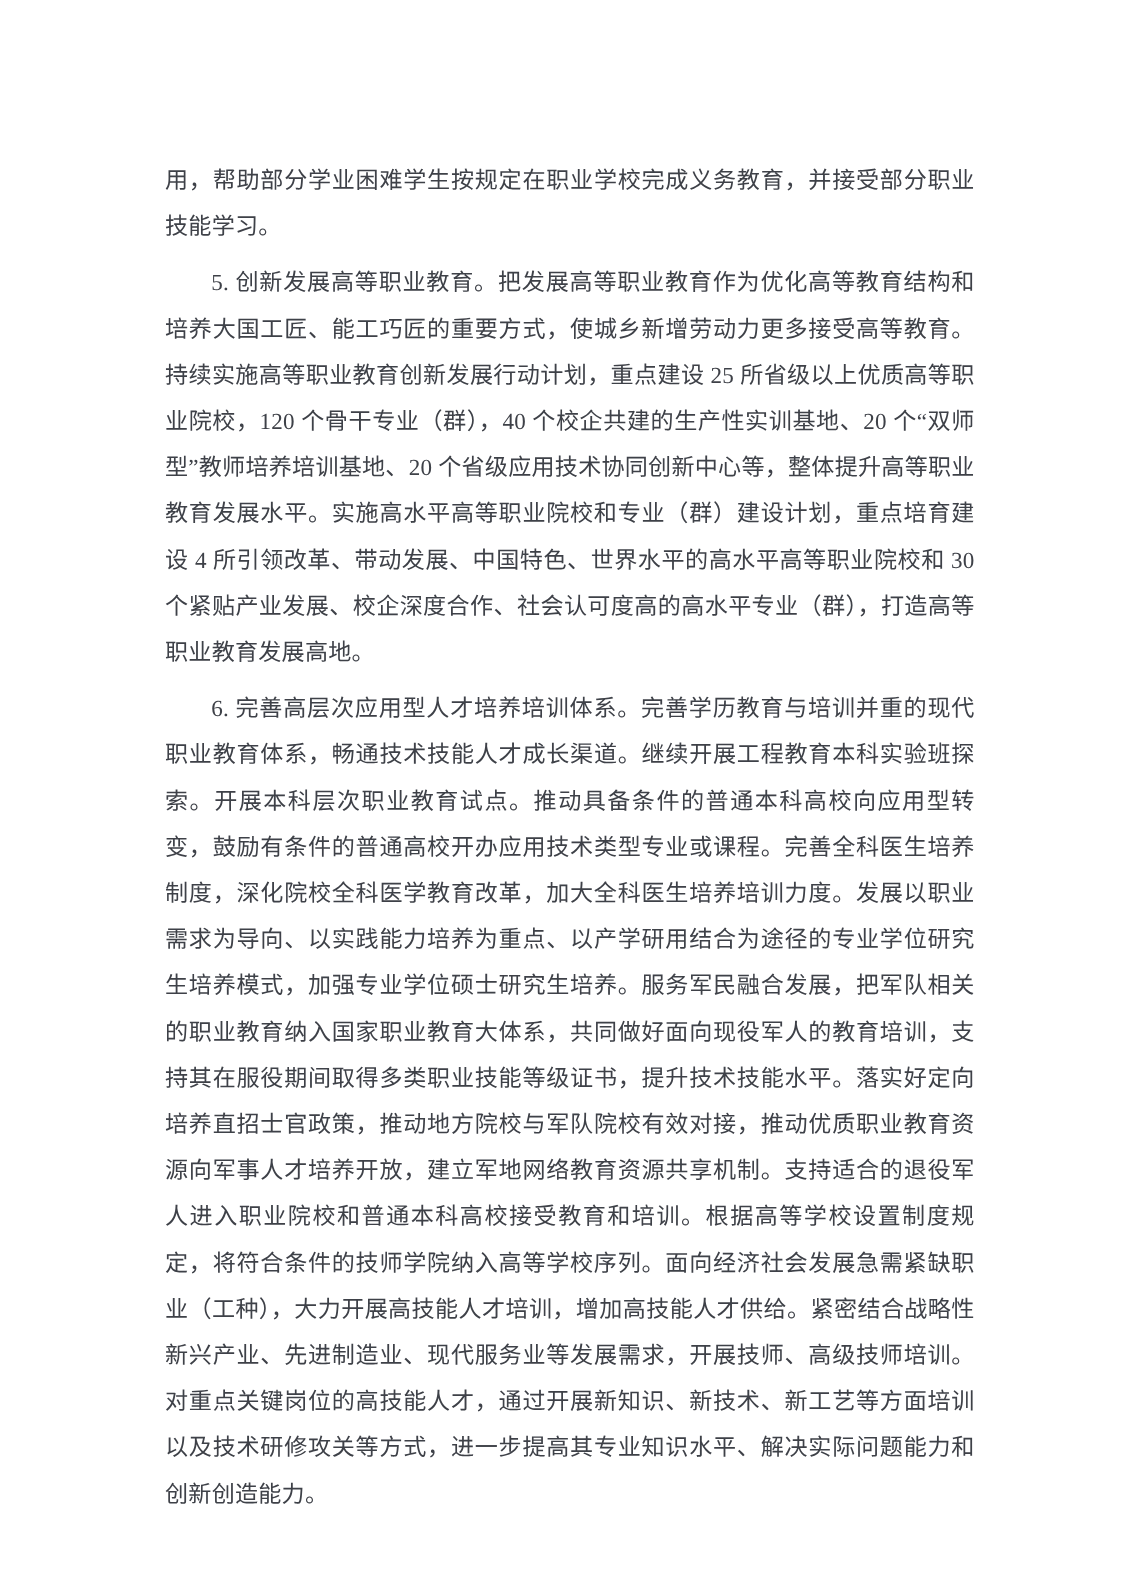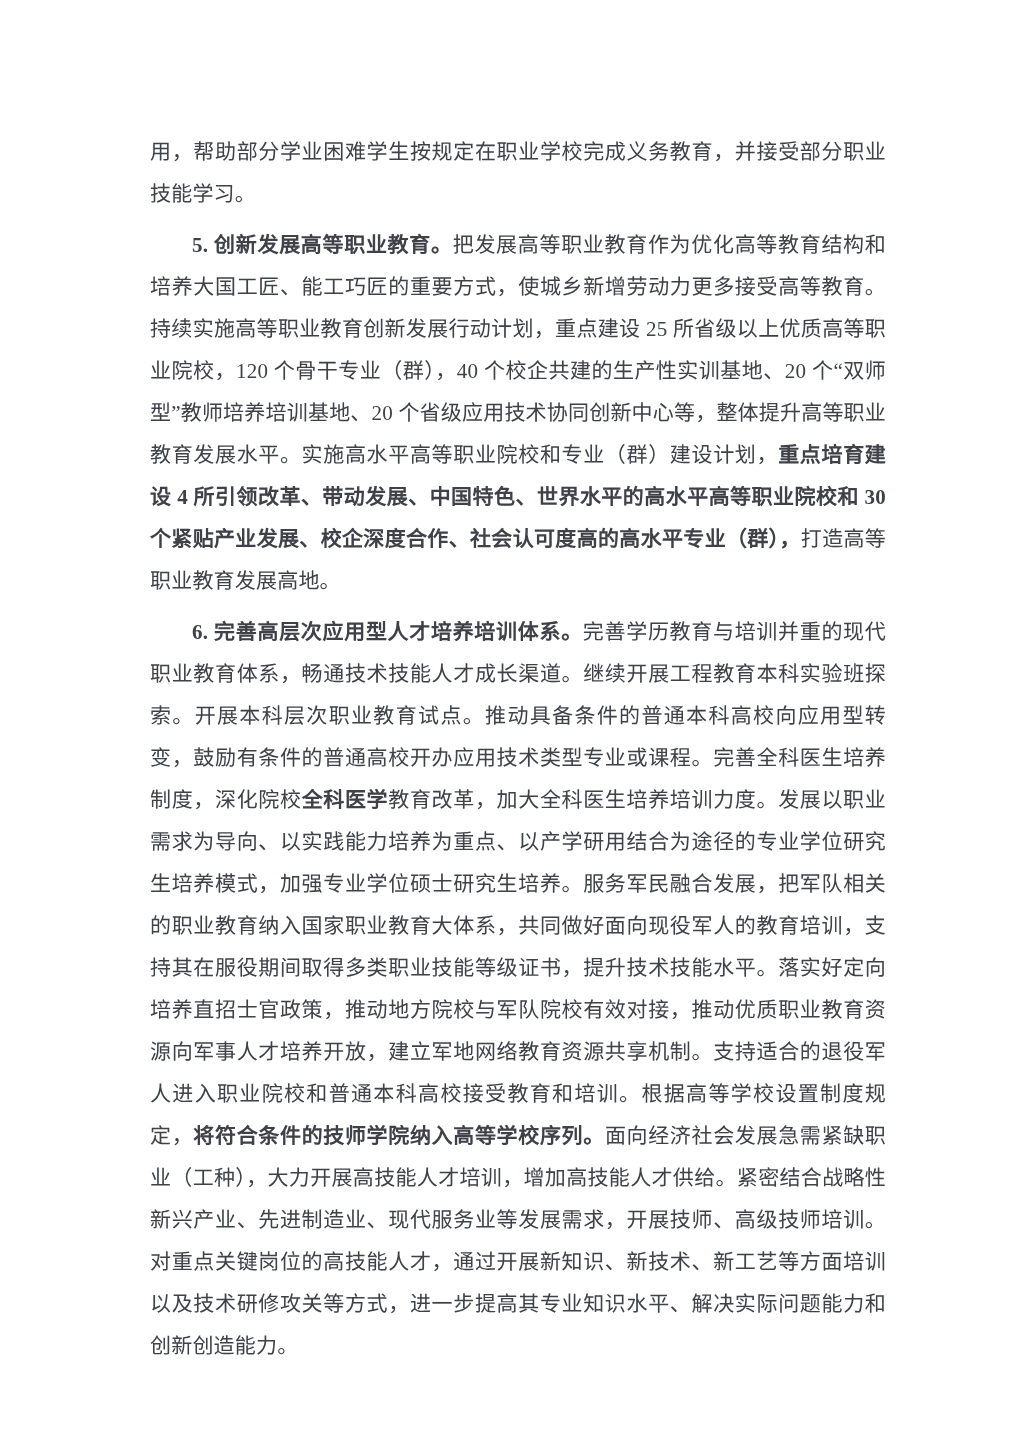--- a/index.html
+++ b/index.html
@@ -11,37 +11,37 @@
     position: relative;
     width: 1024px;
     height: 1448px;
     background: #ffffff;
     overflow: hidden;
     font-family: "Liberation Serif", "DejaVu Serif", serif;
   }
   .content {
     position: absolute;
     left: 150px;
-    top: 131px;
+    top: 143px;
     width: 736px;
   }
   .content p {
     margin: 0 0 9px 0;
     font-size: 21px;
     line-height: 42px;
     color: #3e4148;
     text-align: justify;
     text-justify: inter-ideograph;
     letter-spacing: 0.2px;
   }
   .content p.indent {
     text-indent: 2em;
   }
   .content span.bold {
-    font-weight: bold;
+    font-weight: normal;
   }
 </style>
 </head>
 <body>
 
 <div class="page">
   <div class="content" id="content" style="color: rgb(62, 65, 72);">
       <p><span>用，帮助部分学业困难学生按规定在职业学校完成义务教育，并接受部分职业技能学习。</span></p>
       <p class="indent"><span class="bold">5. 创新发展高等职业教育。</span><span>把发展高等职业教育作为优化高等教育结构和培养大国工匠、能工巧匠的重要方式，使城乡新增劳动力更多接受高等教育。持续实施高等职业教育创新发展行动计划，重点建设 25 所省级以上优质高等职业院校，120 个骨干专业（群），40 个校企共建的生产性实训基地、20 个“双师型”教师培养培训基地、20 个省级应用技术协同创新中心等，整体提升高等职业教育发展水平。实施高水平高等职业院校和专业（群）建设计划，</span><span class="bold">重点培育建设 4 所引领改革、带动发展、中国特色、世界水平的高水平高等职业院校和 30 个紧贴产业发展、校企深度合作、社会认可度高的高水平专业（群），</span><span>打造高等职业教育发展高地。</span></p>
       <p class="indent"><span class="bold">6. 完善高层次应用型人才培养培训体系。</span><span>完善学历教育与培训并重的现代职业教育体系，畅通技术技能人才成长渠道。继续开展工程教育本科实验班探索。开展本科层次职业教育试点。推动具备条件的普通本科高校向应用型转变，鼓励有条件的普通高校开办应用技术类型专业或课程。完善全科医生培养制度，深化院校</span><span class="bold">全科医学</span><span>教育改革，加大全科医生培养培训力度。发展以职业需求为导向、以实践能力培养为重点、以产学研用结合为途径的专业学位研究生培养模式，加强专业学位硕士研究生培养。服务军民融合发展，把军队相关的职业教育纳入国家职业教育大体系，共同做好面向现役军人的教育培训，支持其在服役期间取得多类职业技能等级证书，提升技术技能水平。落实好定向培养直招士官政策，推动地方院校与军队院校有效对接，推动优质职业教育资源向军事人才培养开放，建立军地网络教育资源共享机制。支持适合的退役军人进入职业院校和普通本科高校接受教育和培训。根据高等学校设置制度规定，</span><span class="bold">将符合条件的技师学院纳入高等学校序列。</span><span>面向经济社会发展急需紧缺职业（工种），大力开展高技能人才培训，增加高技能人才供给。紧密结合战略性新兴产业、先进制造业、现代服务业等发展需求，开展技师、高级技师培训。对重点关键岗位的高技能人才，通过开展新知识、新技术、新工艺等方面培训以及技术研修攻关等方式，进一步提高其专业知识水平、解决实际问题能力和创新创造能力。</span></p>

